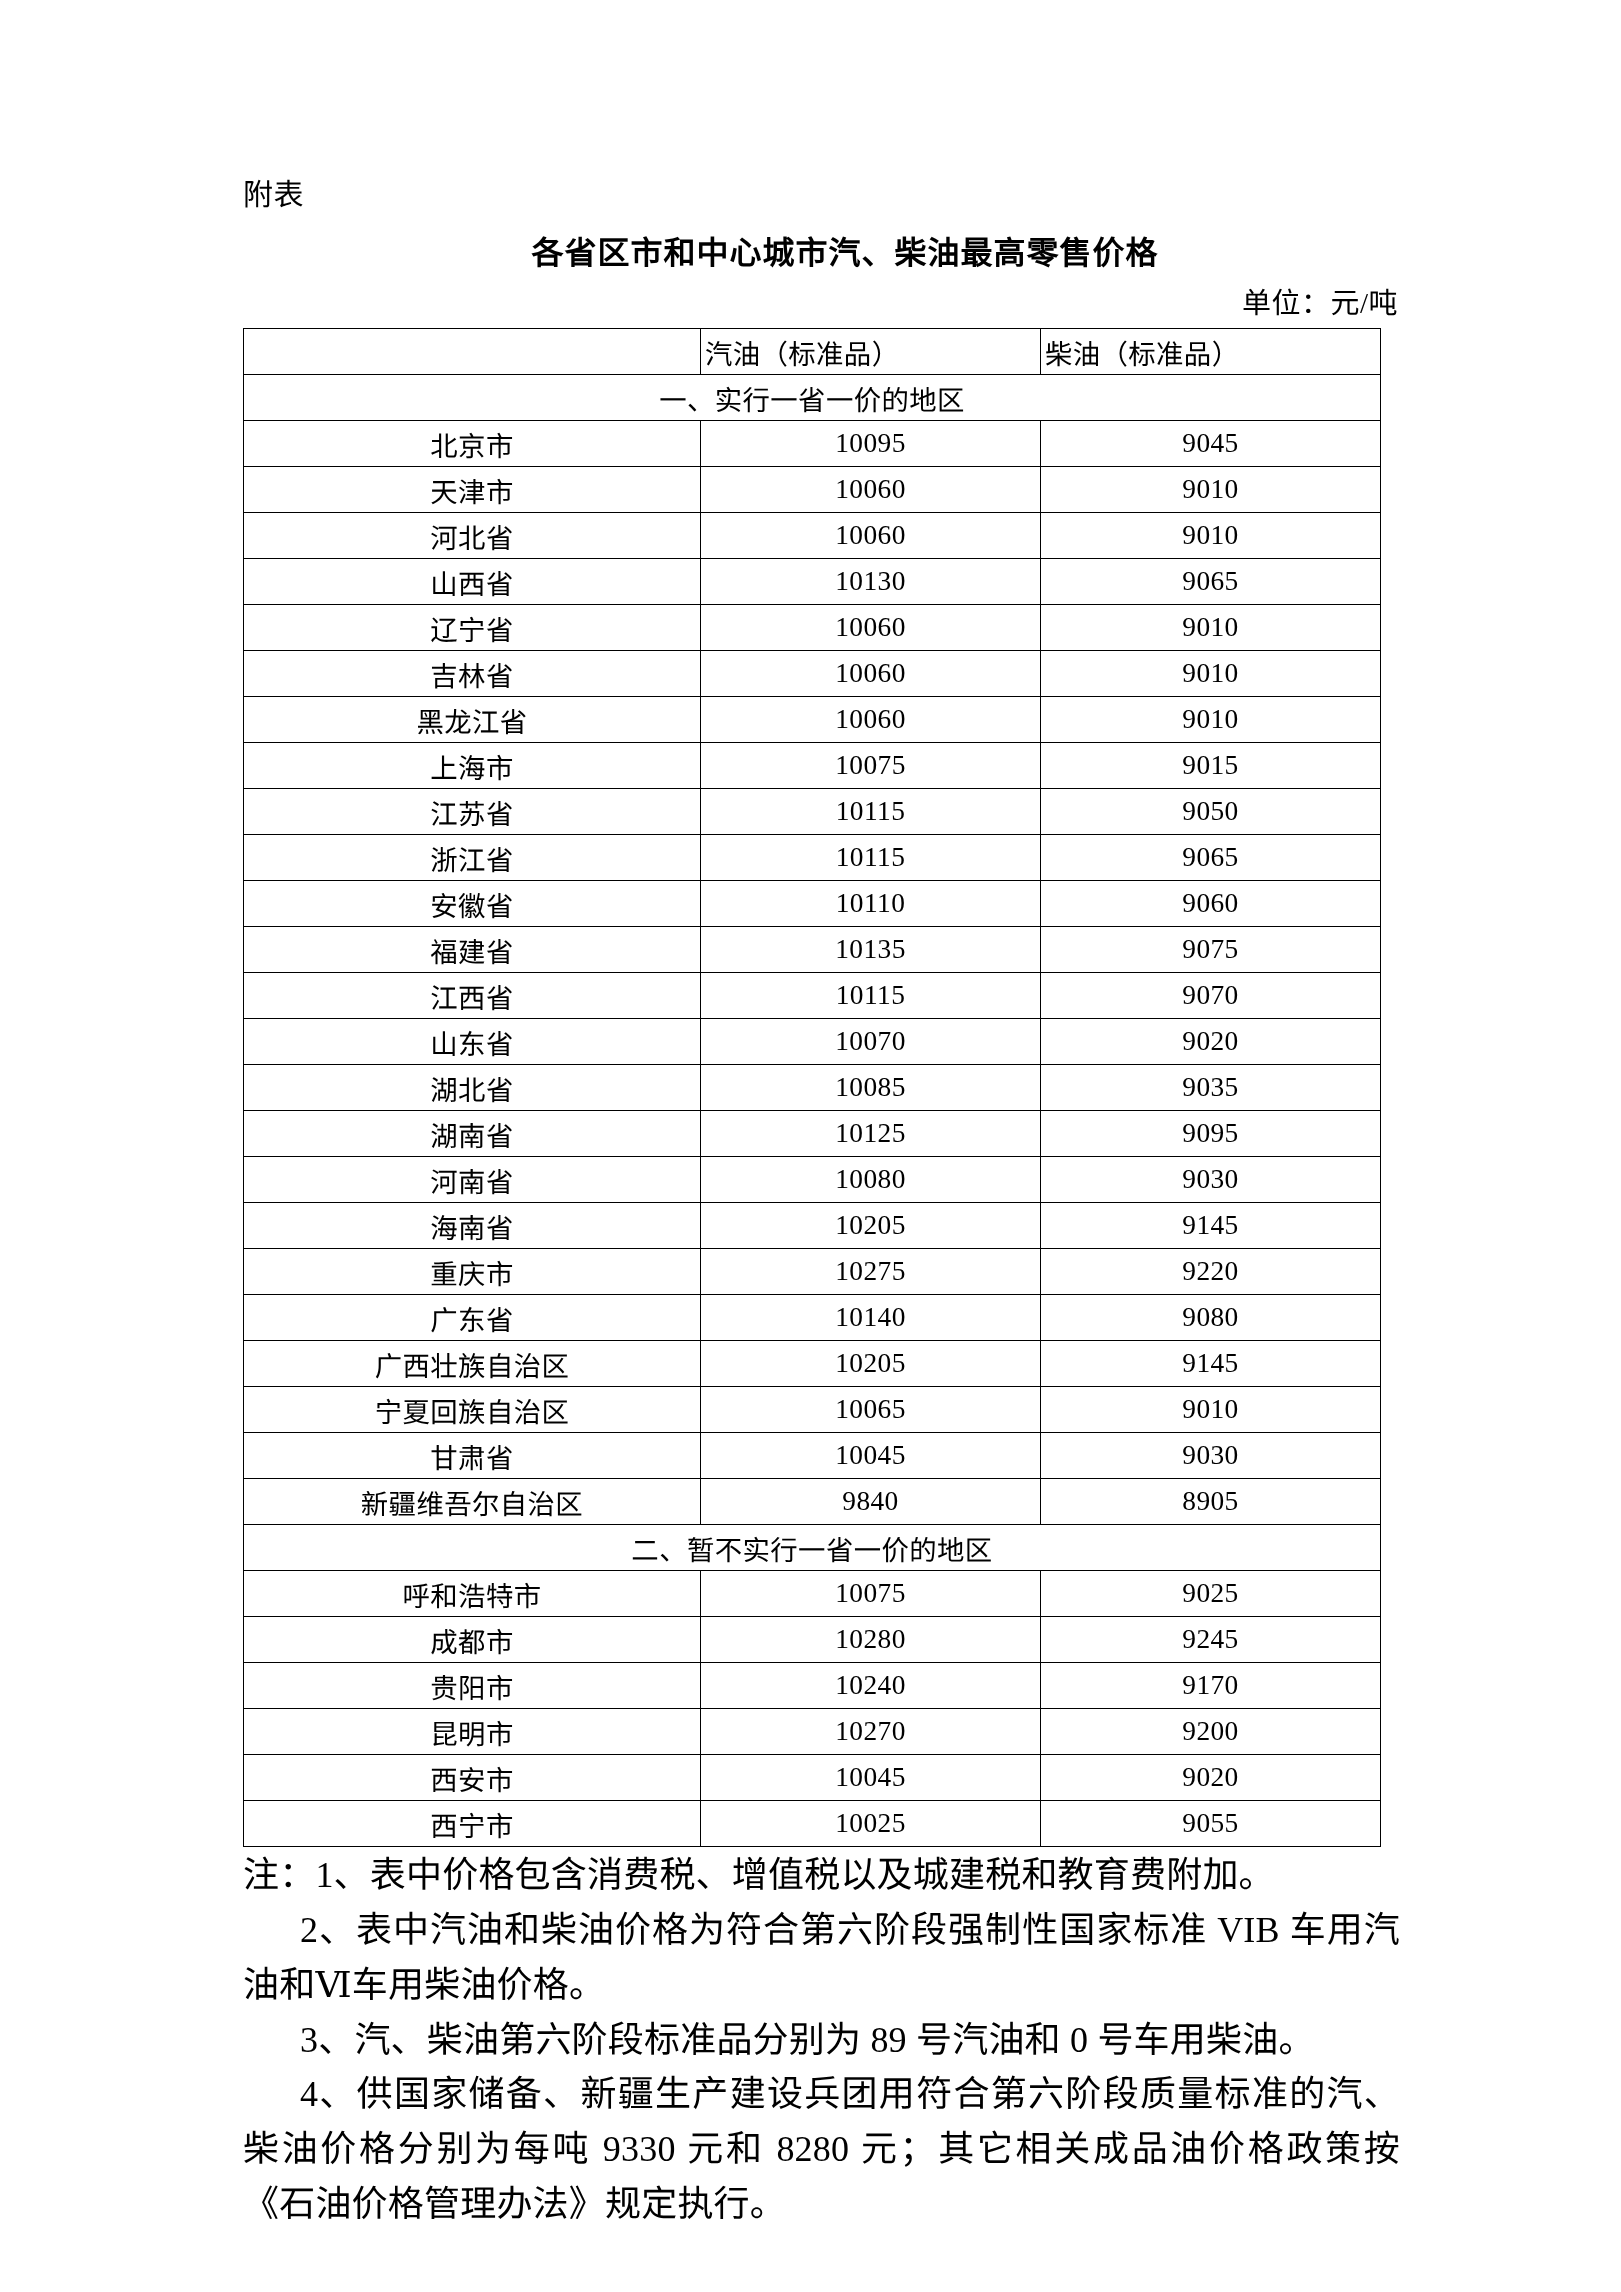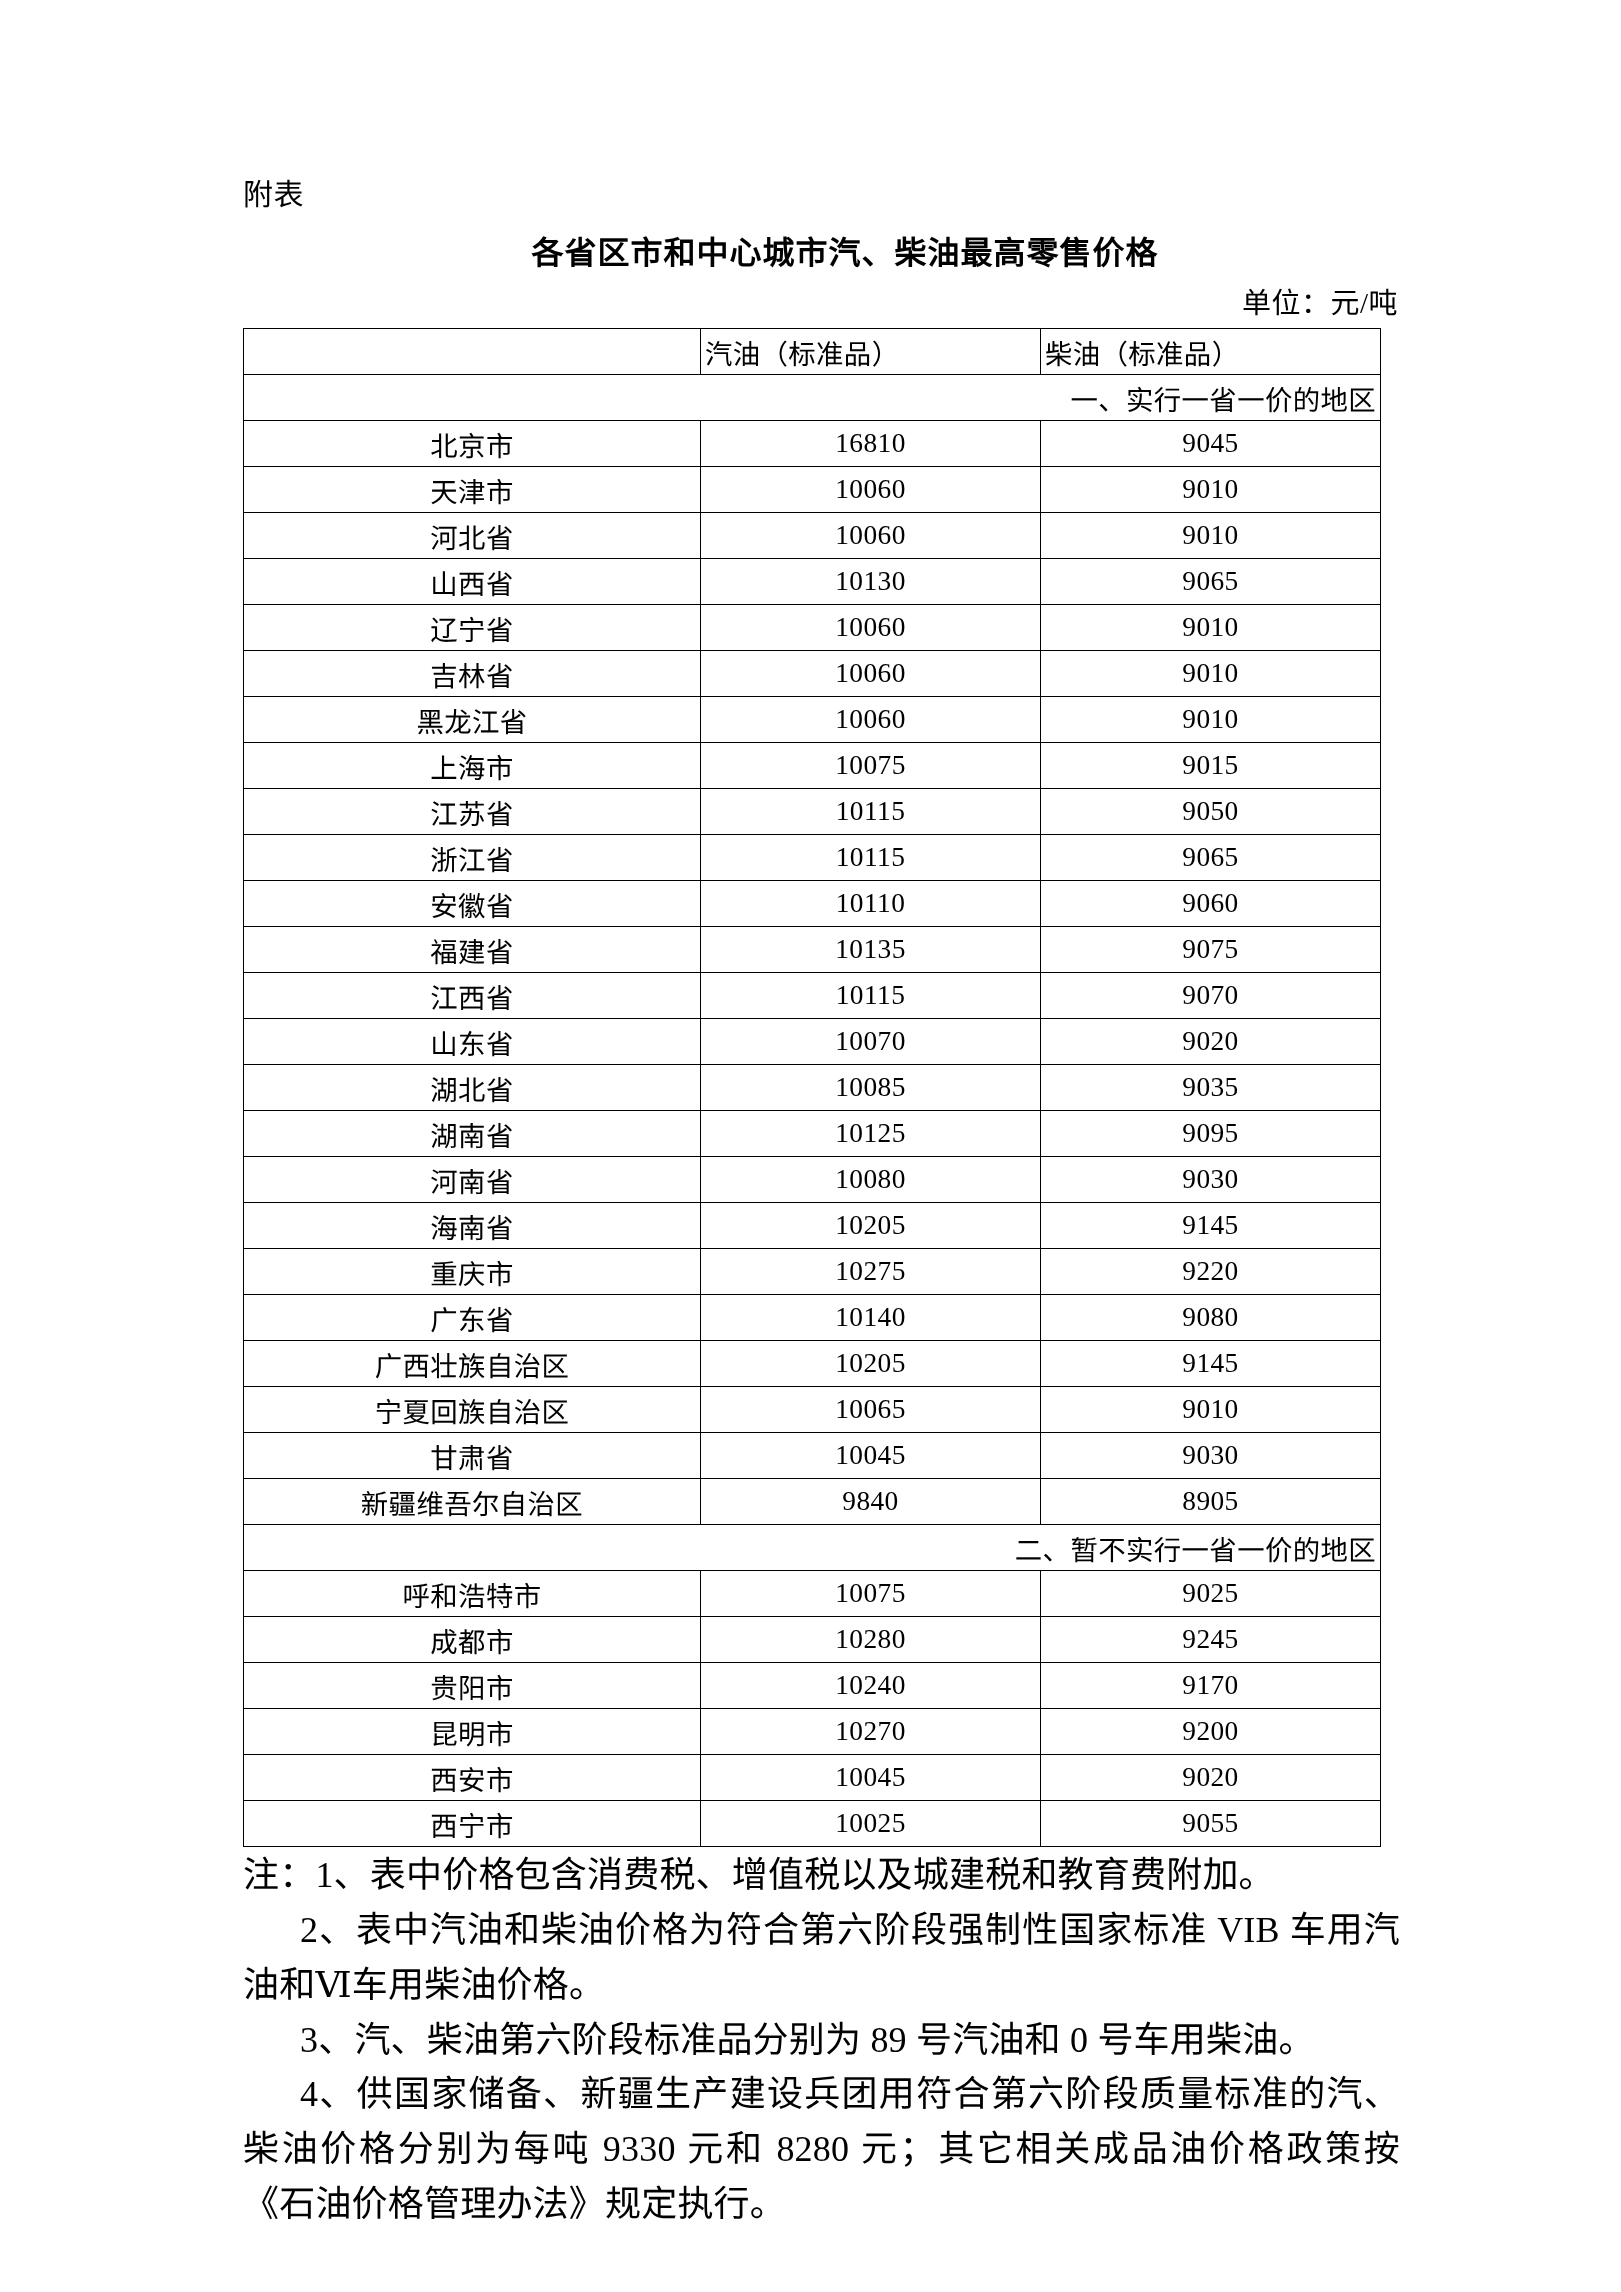--- a/index.html
+++ b/index.html
@@ -72,21 +72,21 @@
     letter-spacing: 0.4px;
     font-family: "Liberation Serif", "DejaVu Serif", serif;
   }
   col.c-name { width: 457px; }
   col.c-val  { width: 340px; }
 
   .hdr td { height: 55px; font-size: 28px; }
   .hdr td.blank { border-right: 1.6px solid #000; }
 
   .section-row td {
-    text-align: right;
+    text-align: center;
     padding-left: 2px;
     height: 47px;
   }
   .region-name {
     text-align: center;
     padding-right: 98px;
   }
   .num {
     text-align: center;
   }
@@ -130,21 +130,21 @@
           <td>汽油（标准品）</td>
           <td>柴油（标准品）</td>
         </tr>
       </thead>
       <tbody id="table-body">
           <tr class="section-row">
             <td colspan="3">一、实行一省一价的地区</td>
           </tr>
           <tr>
             <td class="region-name">北京市</td>
-            <td class="num">16810</td>
+            <td class="num">10095</td>
             <td class="num">9045</td>
           </tr>
           <tr>
             <td class="region-name">天津市</td>
             <td class="num">10060</td>
             <td class="num">9010</td>
           </tr>
           <tr>
             <td class="region-name">河北省</td>
             <td class="num">10060</td>

